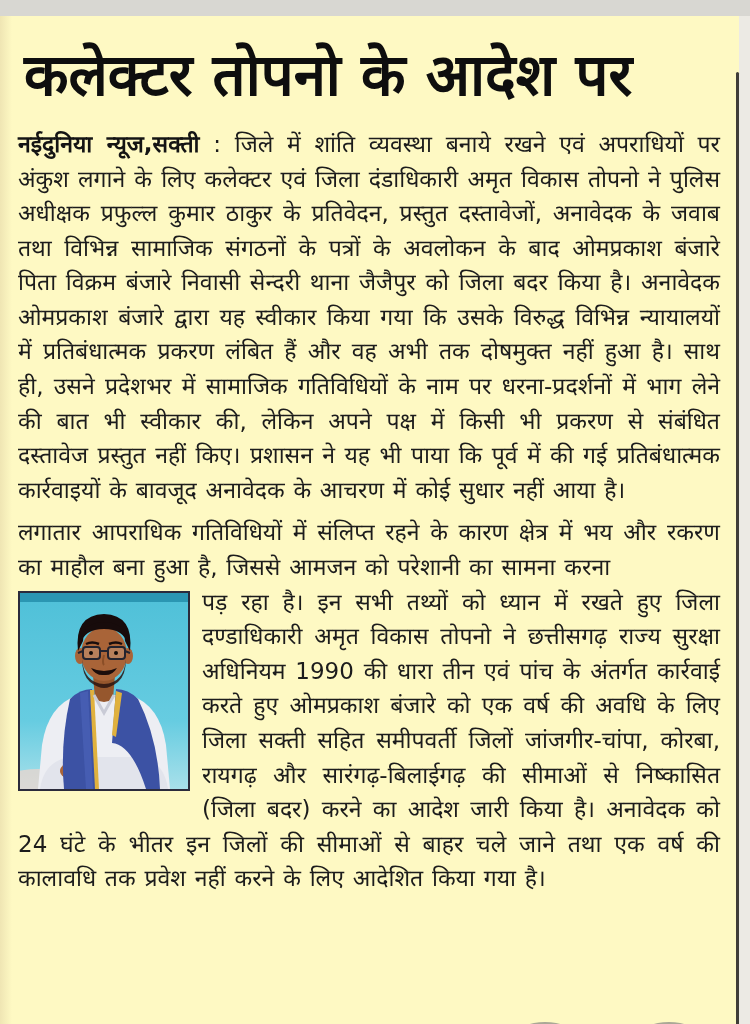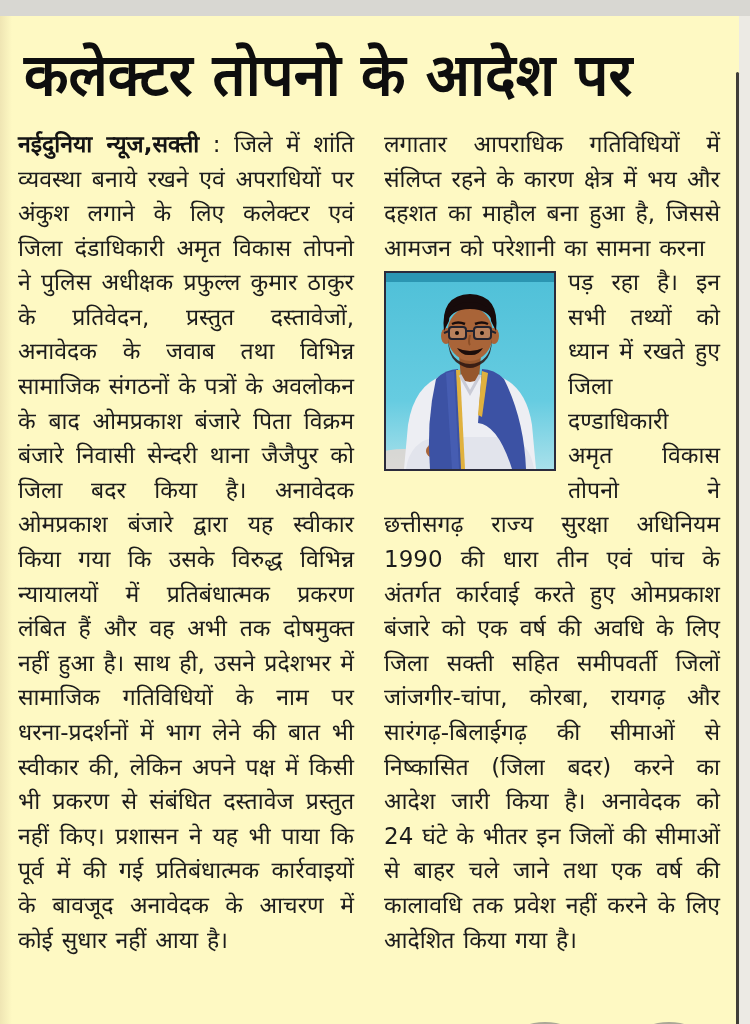--- a/index.html
+++ b/index.html
@@ -54,23 +54,24 @@
     line-height: 1.24;
     font-weight: 800;
     color: #0e0e0e;
     letter-spacing: 0;
     transform-origin: left top;
   }
   .headline .hl-line { display: block; white-space: nowrap; }
 
   .columns {
     display: flex;
-    gap: 30px;
+    gap: 8px;
     padding: 15px 30px 0 18px;
     box-sizing: border-box;
+    flex-direction: column;
   }
   .col {
     flex: 1 1 0;
     font-size: 23px;
     line-height: 34.6px;
     text-align: justify;
     text-justify: inter-word;
     word-spacing: 1.5px;
     color: #1c1c1c;
   }
@@ -98,21 +99,21 @@
     <span class="hl-line">कलेक्टर तोपनो के आदेश पर</span>
   </h1>
 
   <div class="columns">
 
     <div class="col">
       <p><span class="dateline">नईदुनिया न्यूज,सक्ती</span><span> : </span><span>जिले में शांति व्यवस्था बनाये रखने एवं अपराधियों पर अंकुश लगाने के लिए कलेक्टर एवं जिला दंडाधिकारी अमृत विकास तोपनो ने पुलिस अधीक्षक प्रफुल्ल कुमार ठाकुर के प्रतिवेदन, प्रस्तुत दस्तावेजों, अनावेदक के जवाब तथा विभिन्न सामाजिक संगठनों के पत्रों के अवलोकन के बाद ओमप्रकाश बंजारे पिता विक्रम बंजारे निवासी सेन्दरी थाना जैजैपुर को जिला बदर किया है। अनावेदक ओमप्रकाश बंजारे द्वारा यह स्वीकार किया गया कि उसके विरुद्ध विभिन्न न्यायालयों में प्रतिबंधात्मक प्रकरण लंबित हैं और वह अभी तक दोषमुक्त नहीं हुआ है। साथ ही, उसने प्रदेशभर में सामाजिक गतिविधियों के नाम पर धरना-प्रदर्शनों में भाग लेने की बात भी स्वीकार की, लेकिन अपने पक्ष में किसी भी प्रकरण से संबंधित दस्तावेज प्रस्तुत नहीं किए। प्रशासन ने यह भी पाया कि पूर्व में की गई प्रतिबंधात्मक कार्रवाइयों के बावजूद अनावेदक के आचरण में कोई सुधार नहीं आया है।</span></p>
     </div>
 
     <div class="col">
-      <p>लगातार आपराधिक गतिविधियों में संलिप्त रहने के कारण क्षेत्र में भय और दहशत का माहौल बना हुआ है, जिससे आमजन को परेशानी का सामना करना</p>
+      <p>लगातार आपराधिक गतिविधियों में संलिप्त रहने के कारण क्षेत्र में भय और रकरण का माहौल बना हुआ है, जिससे आमजन को परेशानी का सामना करना</p>
       <div>
         <figure class="photo-frame" style="margin-top:6px;margin-left:0;">
           <svg viewBox="0 0 168 196" xmlns="http://www.w3.org/2000/svg">
             <defs>
               <linearGradient id="bgGrad" x1="0" y1="0" x2="0" y2="1">
                 <stop offset="0" stop-color="#4fc0d8"></stop>
                 <stop offset="0.65" stop-color="#66cce1"></stop>
                 <stop offset="1" stop-color="#a8e0ea"></stop>
               </linearGradient>
             </defs>

